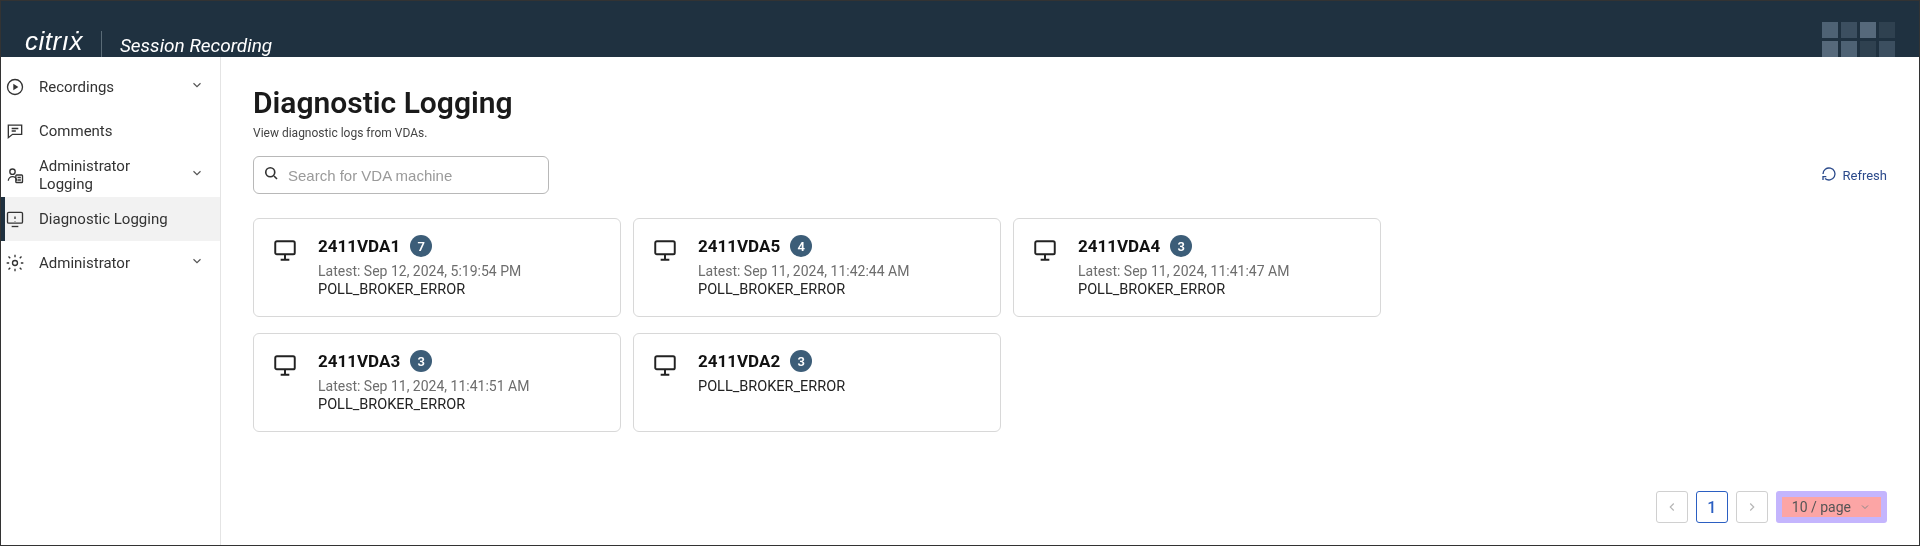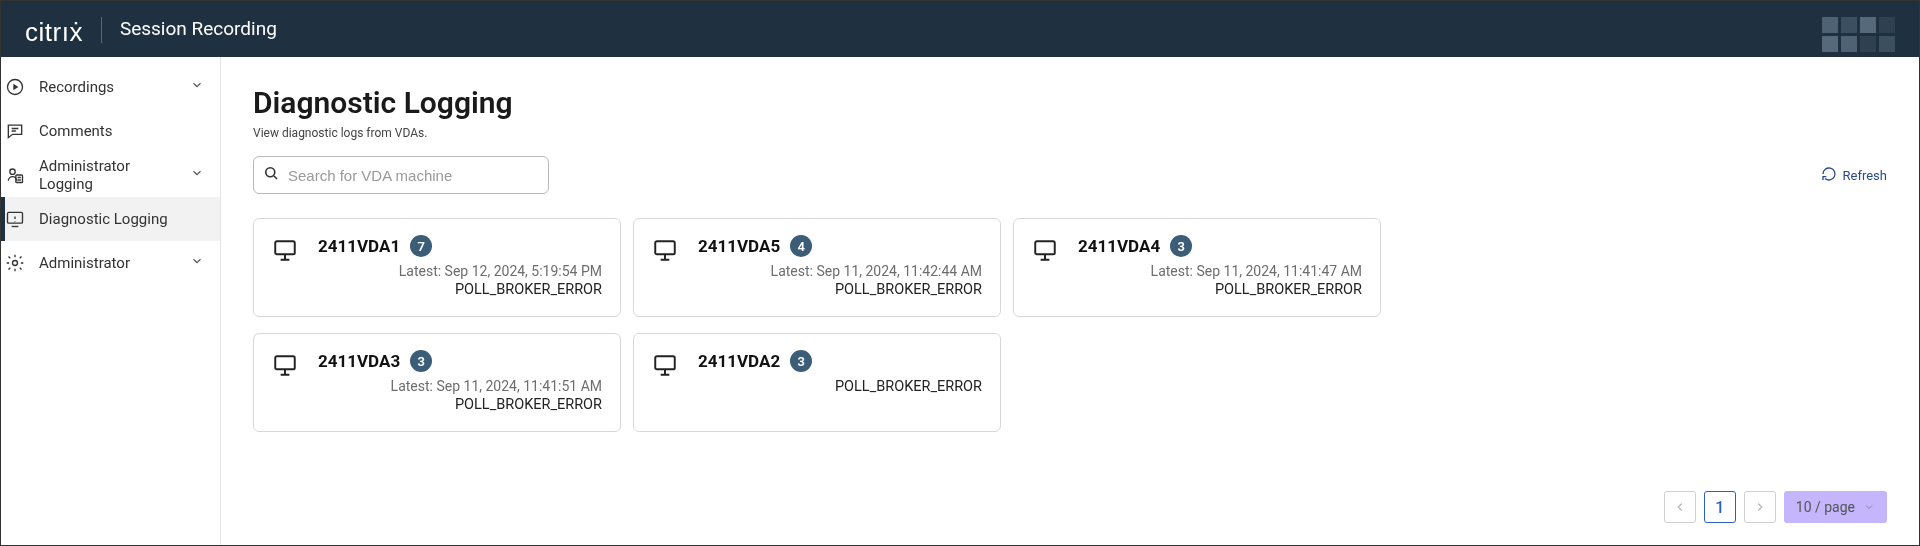--- a/index.html
+++ b/index.html
@@ -12,24 +12,25 @@
     overflow: hidden;
     position: relative;
     border: 1px solid #333;
   }
 
   
   .topbar {
     background: #1f3140;
     height: 56px;
     display: flex;
-    align-items: flex-start;
-    padding: 16px 24px;
+    align-items: flex-end;
+    padding: 0 24px;
     color: #ffffff;
     position: relative;
+    font-style: italic;
   }
   .brand {
     font-size: 26px;
     letter-spacing: 0.5px;
     font-weight: 400;
     font-family: Arial, sans-serif;
   }
   .brand-sep {
     width: 1px;
     height: 26px;
@@ -139,21 +140,21 @@
   }
   .card {
     border: 1px solid #d8d8d8;
     border-radius: 6px;
     padding: 16px 18px 18px 18px;
     display: flex;
     gap: 18px;
     cursor: pointer;
   }
   .card-icon { width: 28px; padding-top:2px;}
-  .card-body { flex:1;text-align:right; }
+  .card-body { flex:1; }
   .card-title-row { display:flex; align-items:center; gap:10px; margin-bottom:6px;}
   .card-title { font-size: 17px; font-weight: 700; color:#111;}
   .badge {
     background: #3c5d78;
     color: #fff;
     border-radius: 50%;
     min-width: 22px;
     height: 22px;
     display: inline-flex;
     align-items: center;
@@ -177,29 +178,29 @@
     border:1px solid #d0d0d0;
     width:32px; height:32px;
     display:flex; align-items:center; justify-content:center;
     border-radius:3px;
     color:#b5b5b5;
     cursor:pointer;
     background:#fff;
   }
   .pg-btn.active { border-color:#2b5fc2; color:#2b5fc2; font-weight:500;}
   .pg-size {
-    border:2px solid #c4b5fd;
+    border:6px solid #c4b5fd;
     height:32px;
     padding: 0 10px;
     display:flex; align-items:center; gap:8px;
     border-radius:3px;
     font-size:14px;
     color:#555;
     cursor:pointer;
-    background:#c4b5fd;
+    background:#fca5a5;
   }
 </style>
 </head>
 <body>
 
 <div class="topbar">
   <span class="brand">citrıẋ</span>
   <span class="brand-sep"></span>
   <span class="product">Session Recording</span>
   <div class="topbar-right">

